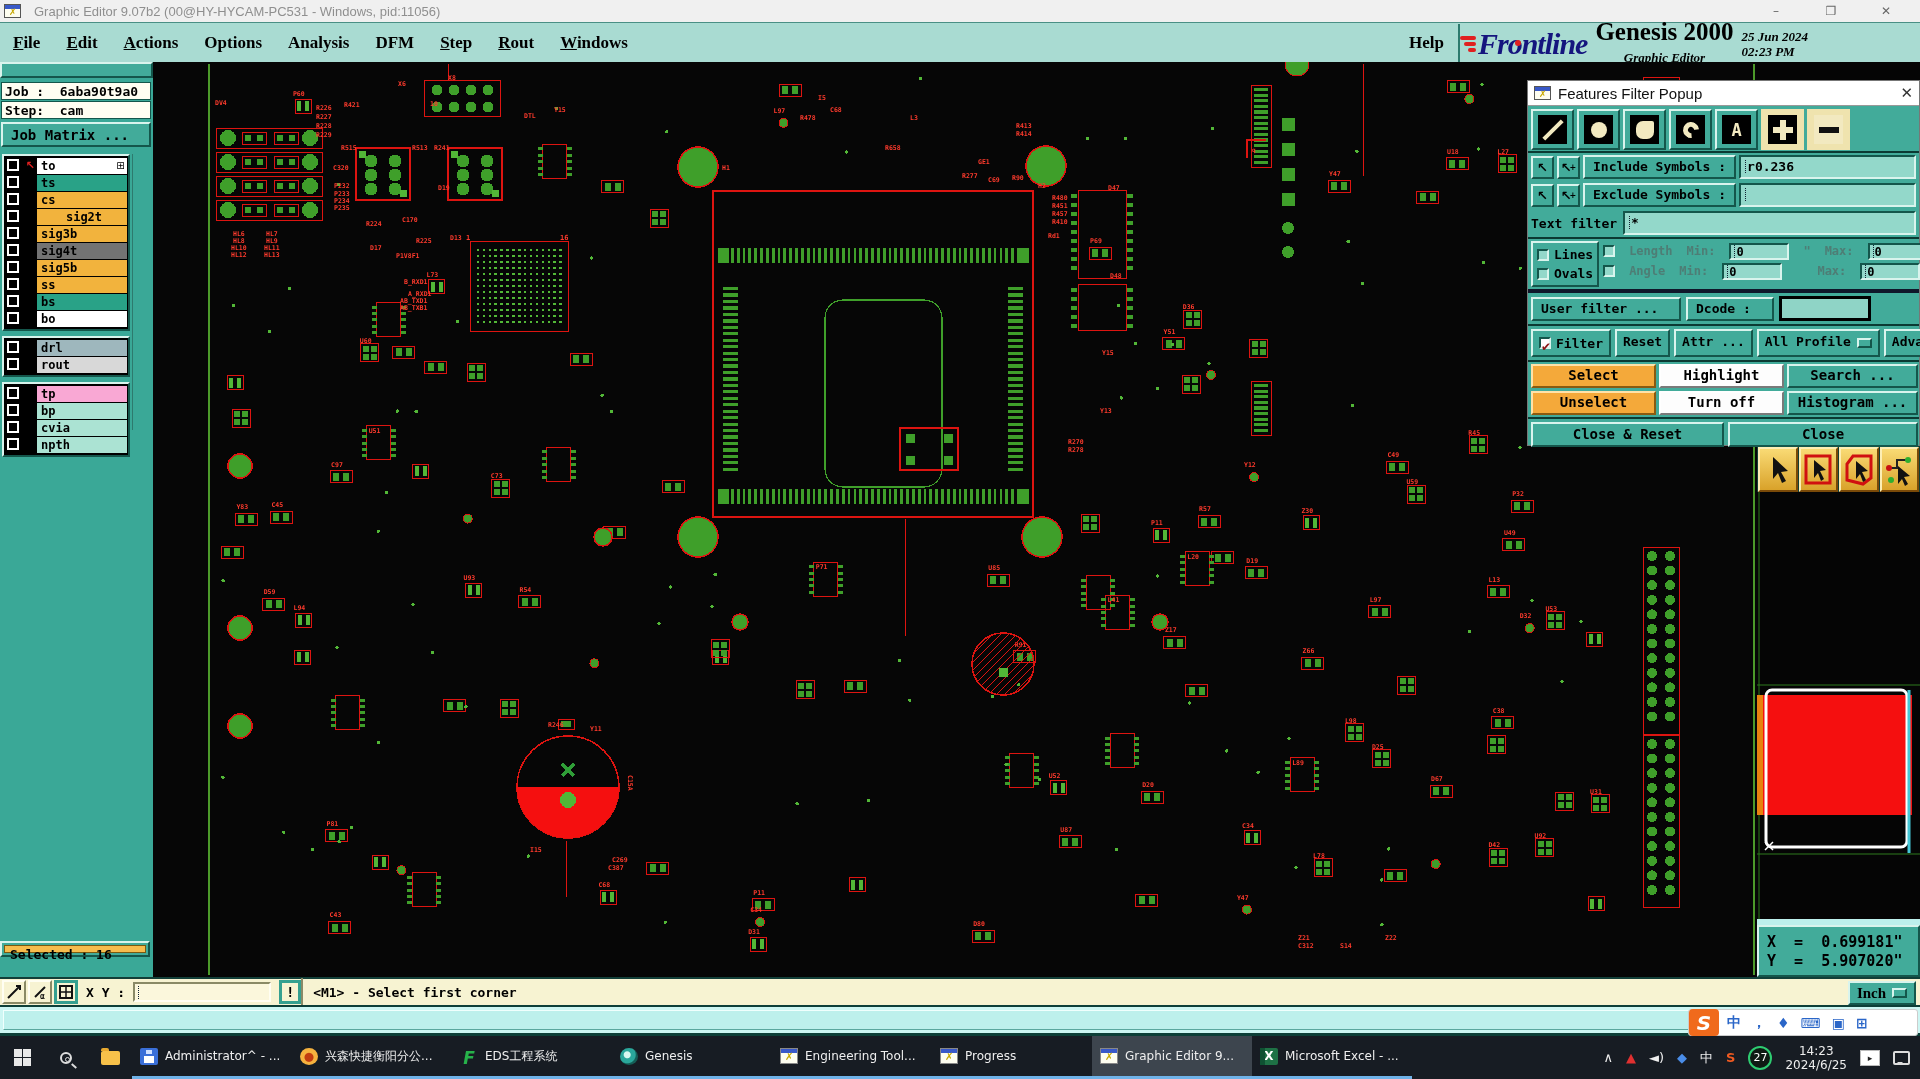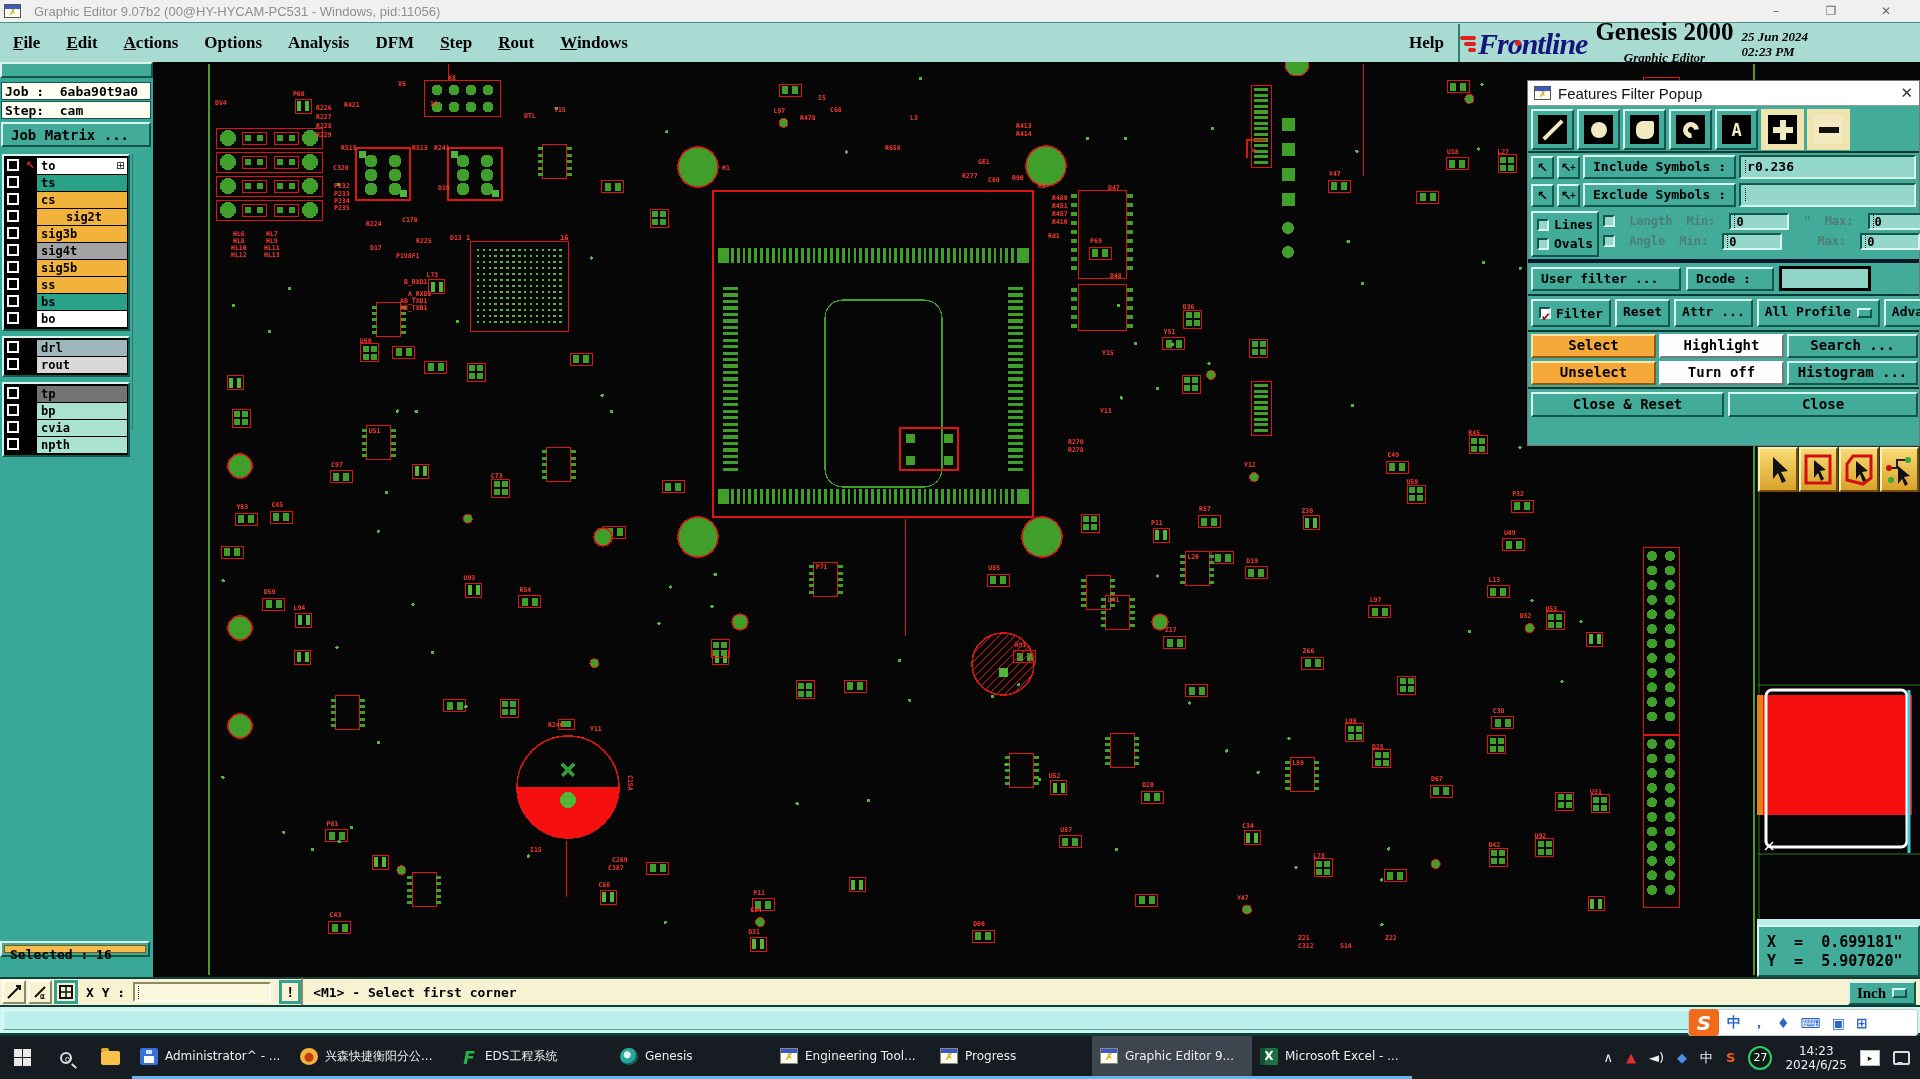--- a/index.html
+++ b/index.html
@@ -241,21 +241,21 @@
           <span class="llabel" style="background: rgb(242, 179, 61); text-align: center;">sig2t</span>
         </div>
         <div class="lrow">
           <span class="lcheck"></span>
           <span class="licon"></span>
           <span class="llabel" style="background: rgb(242, 179, 61);">sig3b</span>
         </div>
         <div class="lrow">
           <span class="lcheck"></span>
           <span class="licon"></span>
-          <span class="llabel" style="background: #a3a3a3;">sig4t</span>
+          <span class="llabel" style="background: #737373;">sig4t</span>
         </div>
         <div class="lrow">
           <span class="lcheck"></span>
           <span class="licon"></span>
           <span class="llabel" style="background: rgb(242, 179, 61);">sig5b</span>
         </div>
         <div class="lrow">
           <span class="lcheck"></span>
           <span class="licon"></span>
           <span class="llabel" style="background: rgb(242, 179, 61);">ss</span>
@@ -280,21 +280,21 @@
         <div class="lrow">
           <span class="lcheck"></span>
           <span class="licon"></span>
           <span class="llabel" style="background: rgb(216, 216, 216);">rout</span>
         </div>
       </div>
       <div class="lgroup">
         <div class="lrow">
           <span class="lcheck"></span>
           <span class="licon"></span>
-          <span class="llabel" style="background: #737373;">tp</span>
+          <span class="llabel" style="background: #f9a8d4;">tp</span>
         </div>
         <div class="lrow">
           <span class="lcheck"></span>
           <span class="licon"></span>
           <span class="llabel" style="background: rgb(171, 227, 211);">bp</span>
         </div>
         <div class="lrow">
           <span class="lcheck"></span>
           <span class="licon"></span>
           <span class="llabel" style="background: rgb(171, 227, 211);">cvia</span>
@@ -1751,20 +1751,24 @@
     <div class="arrbtn r3d">
         <span>↖</span>
       </div>
     <div class="arrbtn r3d">
         <span>↖</span>
         <sup>+</sup>
       </div>
     <div class="plabelbtn r3d">Exclude Symbols :</div>
     <div class="pfield s3d"><span class="caret"></span><span></span></div>
   </div>
+  <div id="tfrow">
+    <span>Text filter</span>
+    <div class="pfield s3d"><span class="caret"></span><span>*</span></div>
+  </div>
 
   <div id="lorow">
     <div id="lobox" class="r3d">
       <div class="cbrow">
         <span class="cb s3d"></span>
         <span>Lines</span>
       </div>
       <div class="cbrow">
         <span class="cb s3d"></span>
         <span>Ovals</span>

